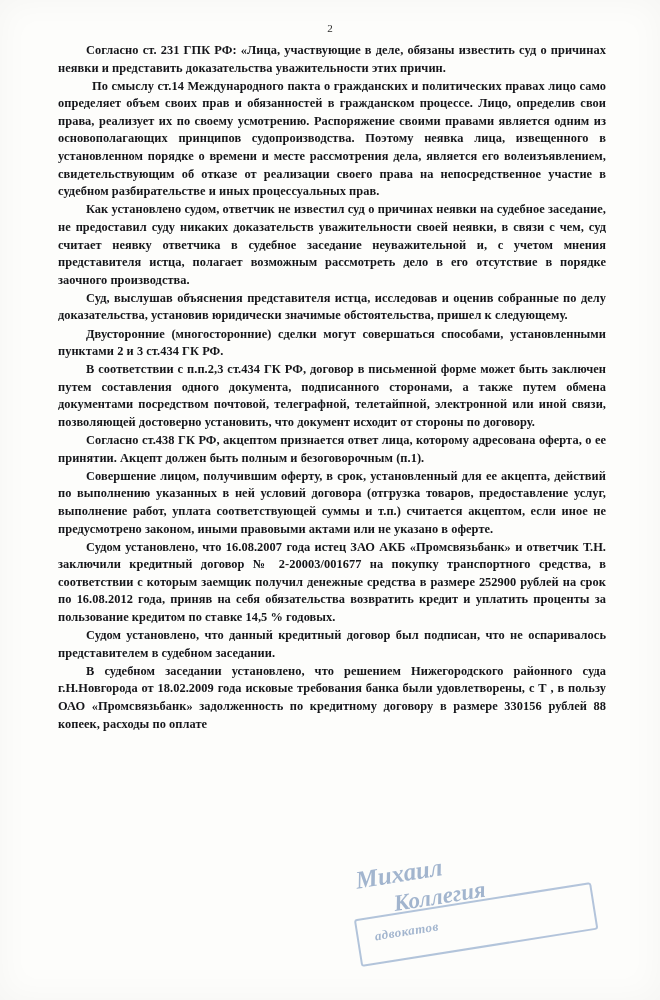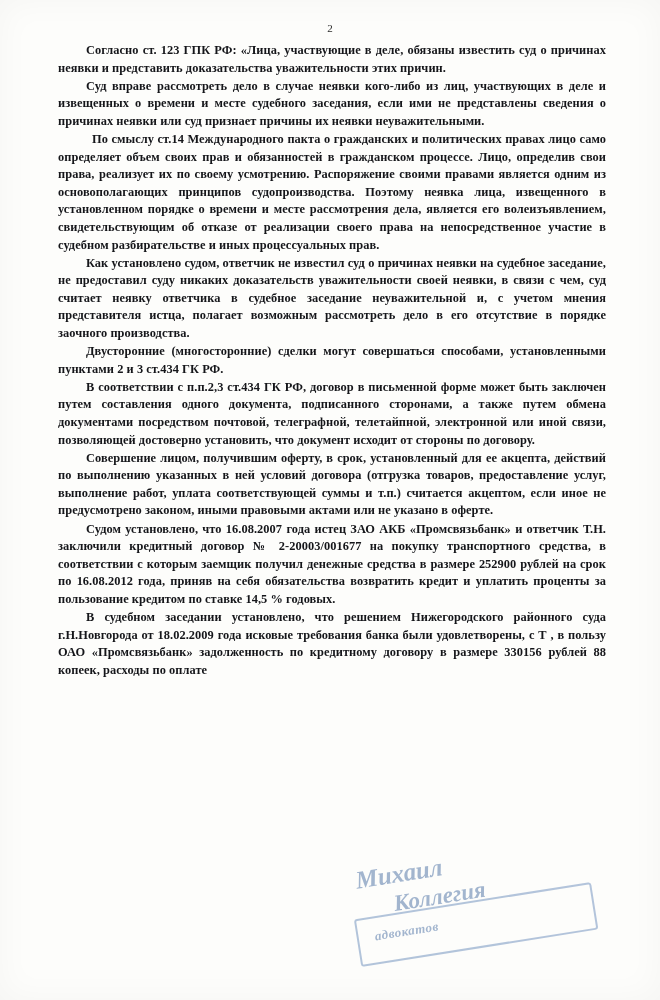--- a/index.html
+++ b/index.html
@@ -104,28 +104,30 @@
   }
 </style>
 </head>
 <body>
 
 <div class="page">
 
   <div class="page-number">2</div>
 
   <div class="body-text">
-    <p>Согласно ст. 123 ГПК РФ: «Лица, участвующие в деле, обязаны известить суд о причинах неявки и представить доказательства уважительности этих причин.</p>
-    <p>Суд вправе рассмотреть дело в случае неявки кого-либо из лиц, участвующих в деле и извещенных о времени и месте судебного заседания, если ими не представлены сведения о причинах неявки или суд признает причины их неявки неуважительными.</p>
+    <p>Согласно ст. 231 ГПК РФ: «Лица, участвующие в деле, обязаны известить суд о причинах неявки и представить доказательства уважительности этих причин.</p>
     <p class="wide-indent">По смыслу ст.14 Международного пакта о гражданских и политических правах лицо само определяет объем своих прав и обязанностей в гражданском процессе. Лицо, определив свои права, реализует их по своему усмотрению. Распоряжение своими правами является одним из основополагающих принципов судопроизводства. Поэтому неявка лица, извещенного в установленном порядке о времени и месте рассмотрения дела, является его волеизъявлением, свидетельствующим об отказе от реализации своего права на непосредственное участие в судебном разбирательстве и иных процессуальных прав.</p>
     <p>Как установлено судом, ответчик не известил суд о причинах неявки на судебное заседание, не предоставил суду никаких доказательств уважительности своей неявки, в связи с чем, суд считает неявку ответчика в судебное заседание неуважительной и, с учетом мнения представителя истца, полагает возможным рассмотреть дело в его отсутствие в порядке заочного производства.</p>
+    <p>Суд, выслушав объяснения представителя истца, исследовав и оценив собранные по делу доказательства, установив юридически значимые обстоятельства, пришел к следующему.</p>
     <p>Двусторонние (многосторонние) сделки могут совершаться способами, установленными пунктами 2 и 3 ст.434 ГК РФ.</p>
     <p>В соответствии с п.п.2,3 ст.434 ГК РФ, договор в письменной форме может быть заключен путем составления одного документа, подписанного сторонами, а также путем обмена документами посредством почтовой, телеграфной, телетайпной, электронной или иной связи, позволяющей достоверно установить, что документ исходит от стороны по договору.</p>
+    <p>Согласно ст.438 ГК РФ, акцептом признается ответ лица, которому адресована оферта, о ее принятии. Акцепт должен быть полным и безоговорочным (п.1).</p>
     <p>Совершение лицом, получившим оферту, в срок, установленный для ее акцепта, действий по выполнению указанных в ней условий договора (отгрузка товаров, предоставление услуг, выполнение работ, уплата соответствующей суммы и т.п.) считается акцептом, если иное не предусмотрено законом, иными правовыми актами или не указано в оферте.</p>
     <p>Судом установлено, что 16.08.2007 года истец ЗАО АКБ «Промсвязьбанк» и ответчик Т.Н. заключили кредитный договор  № 2-20003/001677 на покупку транспортного средства, в соответствии с которым заемщик получил денежные средства в размере 252900 рублей на срок по 16.08.2012 года, приняв на себя обязательства возвратить кредит и уплатить проценты за пользование кредитом по ставке 14,5 % годовых.</p>
+    <p>Судом установлено, что данный кредитный договор был подписан, что не оспаривалось представителем в судебном заседании.</p>
     <p>В судебном заседании установлено, что решением Нижегородского районного суда г.Н.Новгорода от  18.02.2009 года исковые требования банка были удовлетворены, с  Т        ,  в пользу ОАО «Промсвязьбанк» задолженность по кредитному договору в размере 330156 рублей 88 копеек, расходы по оплате</p>
   </div>
 
   <div class="stamp">
     <div class="s-border"></div>
     <div class="s-line s1">Михаил</div>
     <div class="s-line s2">Коллегия</div>
     <div class="s-line s3">адвокатов</div>
   </div>
 

